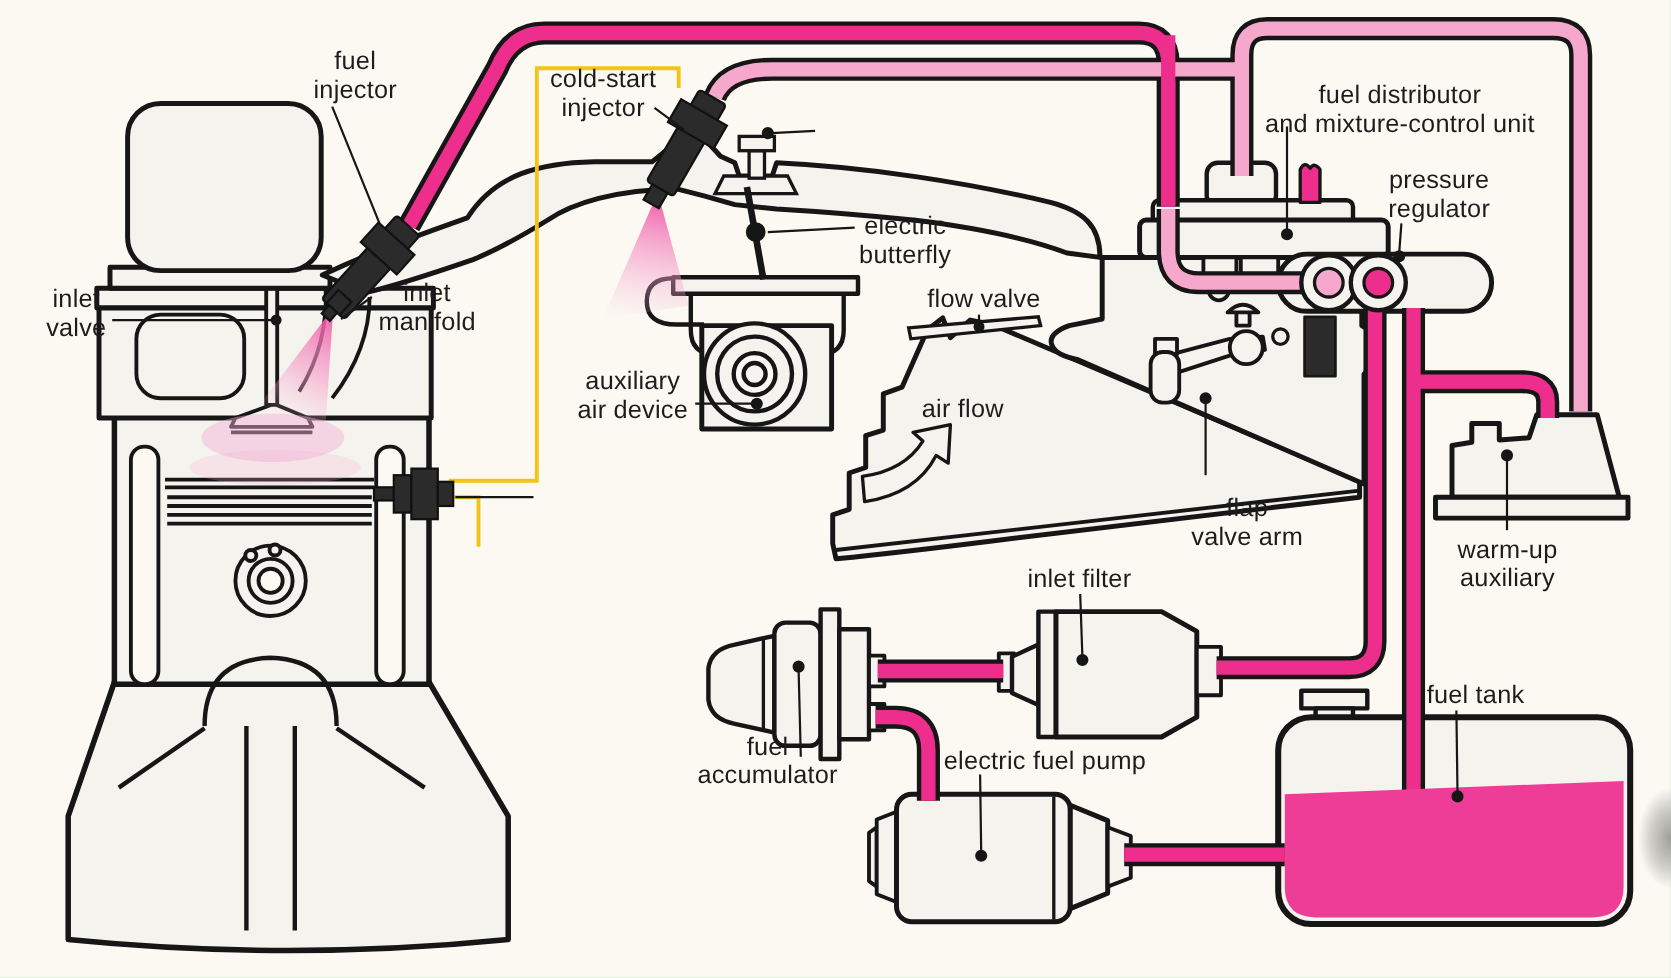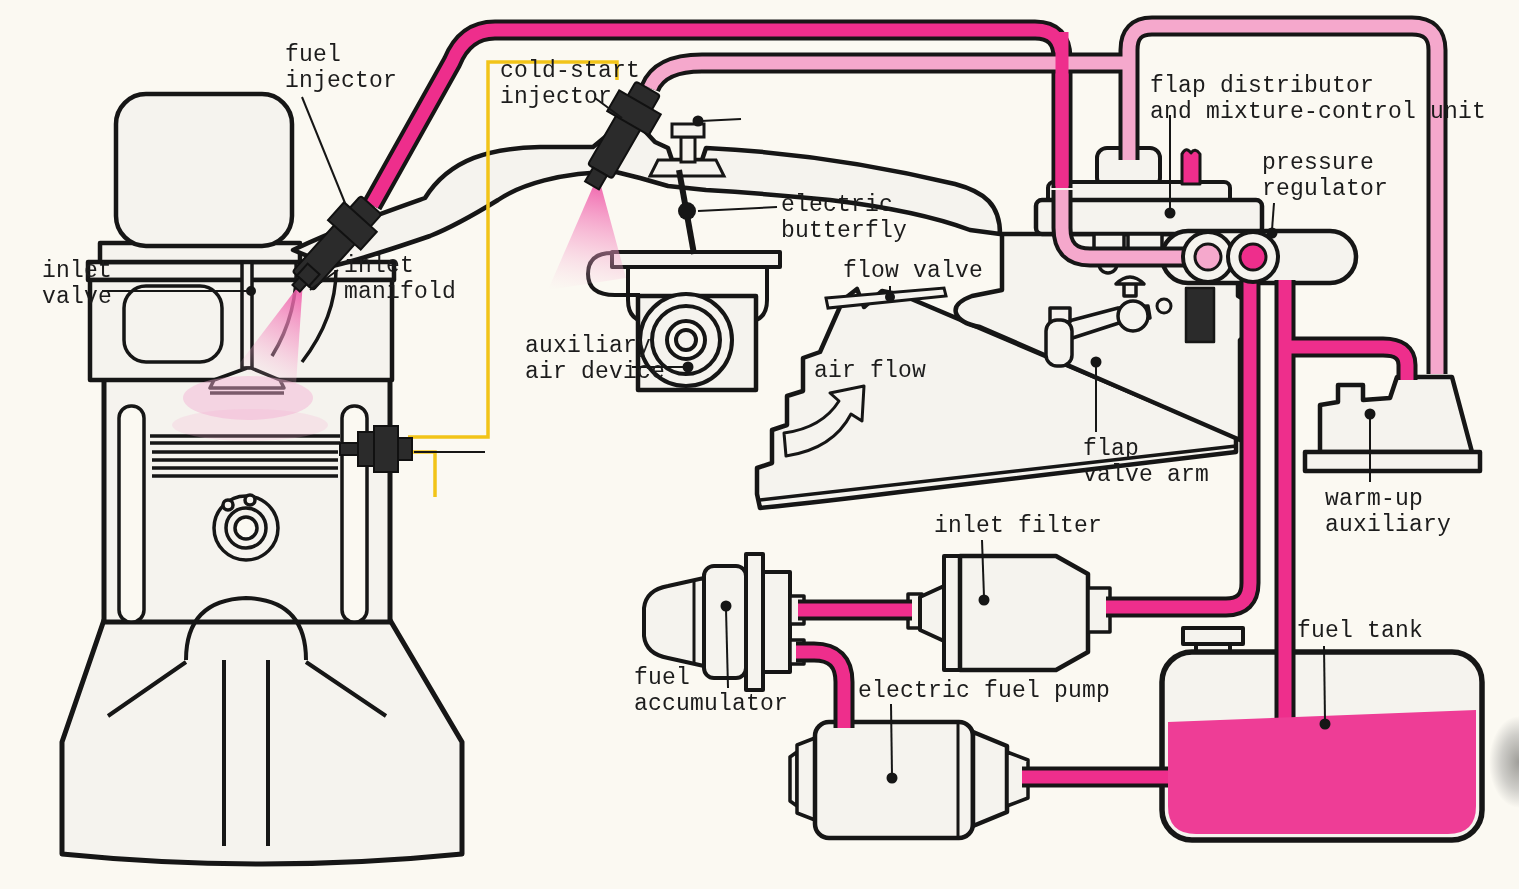--- a/index.html
+++ b/index.html
@@ -1,17 +1,17 @@
 <!DOCTYPE html>
 <html><head>
 <meta charset="utf-8">
 <style>
   html,body{margin:0;padding:0;background:#fbf9f2;}
   #stage{position:relative;width:1519px;height:889px;overflow:hidden;
-         font-family:Liberation Mono, monospace;background:#22c55e;}
+         font-family:Liberation Sans, sans-serif;background:#22c55e;text-align:center;}
   #art{position:absolute;left:0;top:0;}
   .lbl{position:absolute;font-size:23px;line-height:26px;color:#1c1c1c;
        white-space:pre-line;letter-spacing:.2px;}
 </style>
 </head>
 <body>
 
 <div id="stage">
 <svg id="art" width="1519" height="889" viewBox="0 0 1519 889">
   <defs>
@@ -300,26 +300,26 @@
 injector</div>
   <div class="lbl" style="left:42px;top:258px">inlet
 valve</div>
   <div class="lbl" style="left:344px;top:253px">inlet
 manifold</div>
   <div class="lbl" style="left:781px;top:192px">electric
 butterfly</div>
   <div class="lbl" style="left:843px;top:258px">flow valve</div>
   <div class="lbl" style="left:525px;top:333px">auxiliary
 air device</div>
-  <div class="lbl" style="left:814px;top:358px">air flow</div>
-  <div class="lbl" style="left:1150px;top:73px">flap distributor
+  <div class="lbl" style="left:838px;top:358px">air flow</div>
+  <div class="lbl" style="left:1150px;top:73px">fuel distributor
 and mixture-control unit</div>
   <div class="lbl" style="left:1262px;top:150px">pressure
 regulator</div>
-  <div class="lbl" style="left:1083px;top:436px">flap
+  <div class="lbl" style="left:1083px;top:448px">flap
 valve arm</div>
   <div class="lbl" style="left:1325px;top:486px">warm-up
 auxiliary</div>
   <div class="lbl" style="left:934px;top:513px">inlet filter</div>
   <div class="lbl" style="left:1297px;top:618px">fuel tank</div>
   <div class="lbl" style="left:634px;top:665px">fuel
 accumulator</div>
   <div class="lbl" style="left:858px;top:678px">electric fuel pump</div>
 </div>
 

